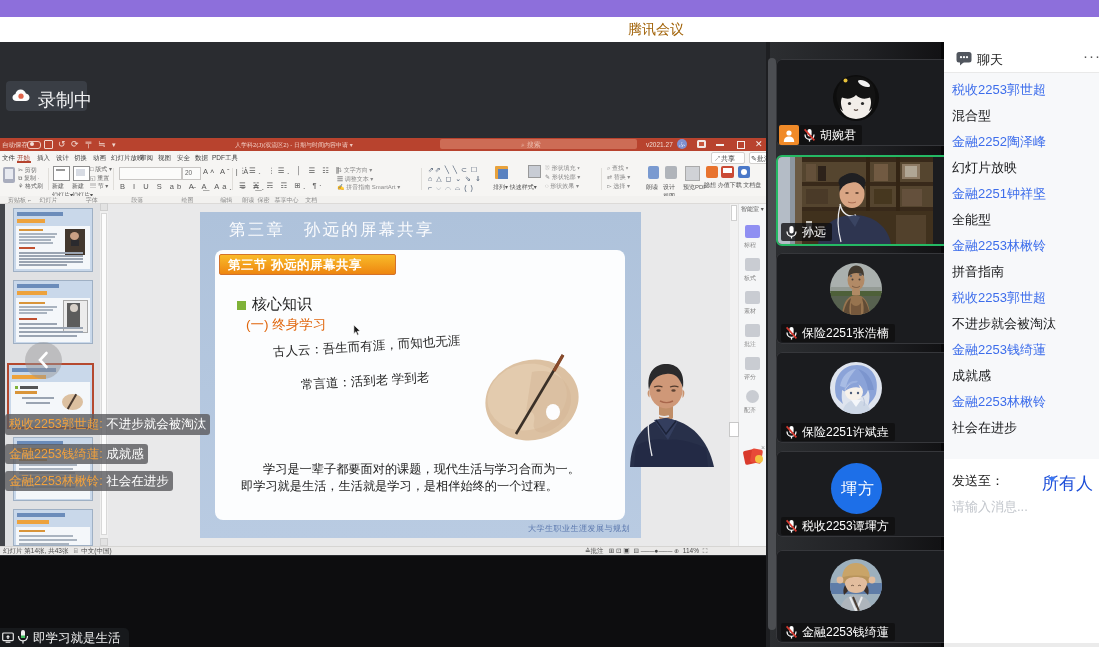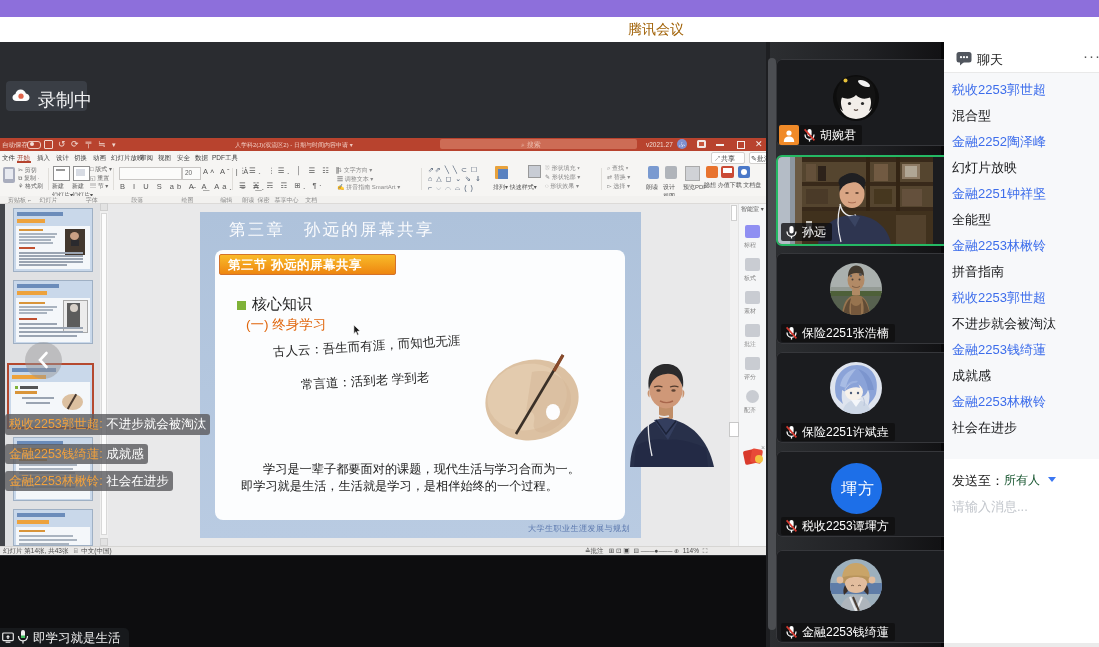--- a/index.html
+++ b/index.html
@@ -507,16 +507,16 @@
 <div class="cname" style="top:237px">金融2253林楸铃</div>
 <div class="cmsg" style="top:263px">拼音指南</div>
 <div class="cname" style="top:289px">税收2253郭世超</div>
 <div class="cmsg" style="top:315px">不进步就会被淘汰</div>
 <div class="cname" style="top:341px">金融2253钱绮蓮</div>
 <div class="cmsg" style="top:367px">成就感</div>
 <div class="cname" style="top:393px">金融2253林楸铃</div>
 <div class="cmsg" style="top:419px">社会在进步</div>
 
 <div class="a" style="left:952px;top:472px;font-size:13px;color:#1f1f1f">发送至：</div>
-<div class="a" style="left:1004px;top:472px;font-size:12px;color:#14532d">所有人</div>
+<div class="a" style="left:1042px;top:472px;font-size:17px;color:#1d4ed8">所有人</div>
 <div class="a" style="left:1048px;top:477px;width:0;height:0;border-left:4px solid transparent;border-right:4px solid transparent;border-top:5px solid #3b77f2"></div>
 <div class="a" style="left:952px;top:498px;font-size:13px;color:#c2c6cc">请输入消息...</div>
 <div class="a" style="left:944px;top:643px;width:155px;height:4px;background:#ebebeb"></div>
 
 </body></html>

